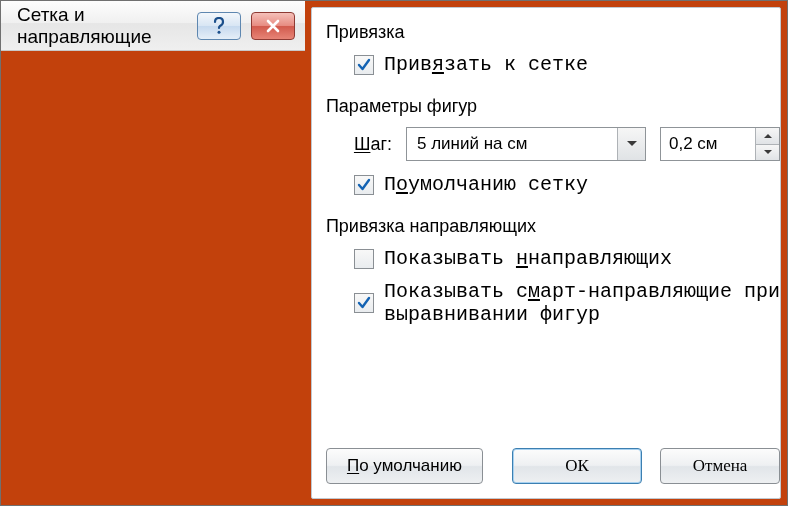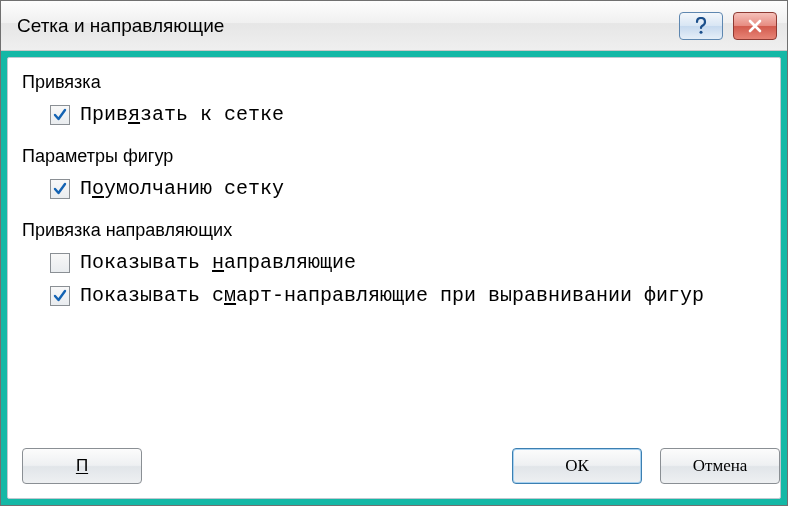--- a/index.html
+++ b/index.html
@@ -11,23 +11,23 @@
     font-size: 17px;
     color: #000;
     width: 788px;
     height: 506px;
     overflow: hidden;
   }
   .window {
     width: 788px;
     height: 506px;
     border: 1px solid #707070;
-    background: #14b8a6;
+    background: #c2410c;
     display: flex;
-    flex-direction: column;
+    flex-direction: row;
   }
   .titlebar {
     height: 50px;
     background: linear-gradient(#fdfdfd,#f0f0f0 45%,#e6e6e6 46%,#efefef);
     border-bottom: 1px solid #c8c8c8;
     display: flex;
     align-items: center;
     padding: 0 10px 0 16px;
   }
   .titlebar .title {
@@ -152,49 +152,76 @@
           <svg width="16" height="16" viewBox="0 0 16 16">
             <path d="M3 8 L6.5 12 L13 3" stroke="#1463b3" stroke-width="2.4" fill="none" stroke-linecap="round" stroke-linejoin="round"></path>
           </svg>
         </div>
         <span class="lbl"><span>Прив</span><span class="u">я</span><span>зать к сетке</span></span>
       </div>
     </div>
 
     <div class="grp">
       <div class="grp-label">Параметры фигур</div>
+      <div class="step-row">
+        <span class="step-label"><span class="u">Ш</span><span>аг:</span></span>
+        <div class="combo">
+          <div class="combo-text">5 линий на см</div>
+          <div class="combo-btn">
+            <svg width="12" height="8" viewBox="0 0 12 8">
+                <path d="M1 1 L6 6 L11 1" fill="#3a3a3a"></path>
+              </svg>
+          </div>
+        </div>
+        <div class="spinner">
+          <div class="spin-val">0,2 см</div>
+          <div class="spin-btns">
+            <div class="sbtn">
+              <svg width="10" height="6" viewBox="0 0 10 6">
+                  <path d="M1 5 L5 1 L9 5" fill="#3a3a3a"></path>
+                </svg>
+            </div>
+            <div class="sbtn">
+              <svg width="10" height="6" viewBox="0 0 10 6">
+                  <path d="M1 1 L5 5 L9 1" fill="#3a3a3a"></path>
+                </svg>
+            </div>
+          </div>
+        </div>
+      </div>
       <div class="row">
         <div class="chk">
           <svg width="16" height="16" viewBox="0 0 16 16">
             <path d="M3 8 L6.5 12 L13 3" stroke="#1463b3" stroke-width="2.4" fill="none" stroke-linecap="round" stroke-linejoin="round"></path>
           </svg>
         </div>
         <span class="lbl"><span>П</span><span class="u">о</span><span>умолчанию сетку</span></span>
       </div>
     </div>
 
     <div class="grp">
       <div class="grp-label">Привязка направляющих</div>
       <div class="row">
         <div class="chk"></div>
-        <span class="lbl"><span>Показывать </span><span class="u">н</span><span>аправляющие</span></span>
+        <span class="lbl"><span>Показывать </span><span class="u">н</span><span>направляющих</span></span>
       </div>
       <div class="row">
         <div class="chk">
           <svg width="16" height="16" viewBox="0 0 16 16">
             <path d="M3 8 L6.5 12 L13 3" stroke="#1463b3" stroke-width="2.4" fill="none" stroke-linecap="round" stroke-linejoin="round"></path>
           </svg>
         </div>
         <span class="lbl"><span>Показывать с</span><span class="u">м</span><span>арт-направляющие при выравнивании фигур</span></span>
       </div>
     </div>
 
     <div class="footer">
       <div class="btn">
           <span class="u">П</span>
+          <span>о умолчанию</span>
         </div>
       <div class="spacer"></div>
       <div class="right">
         <div class="btn btn-ok">ОК</div>
         <div class="btn">Отмена</div>
       </div>
     </div>
 
   </div>
 </div>

